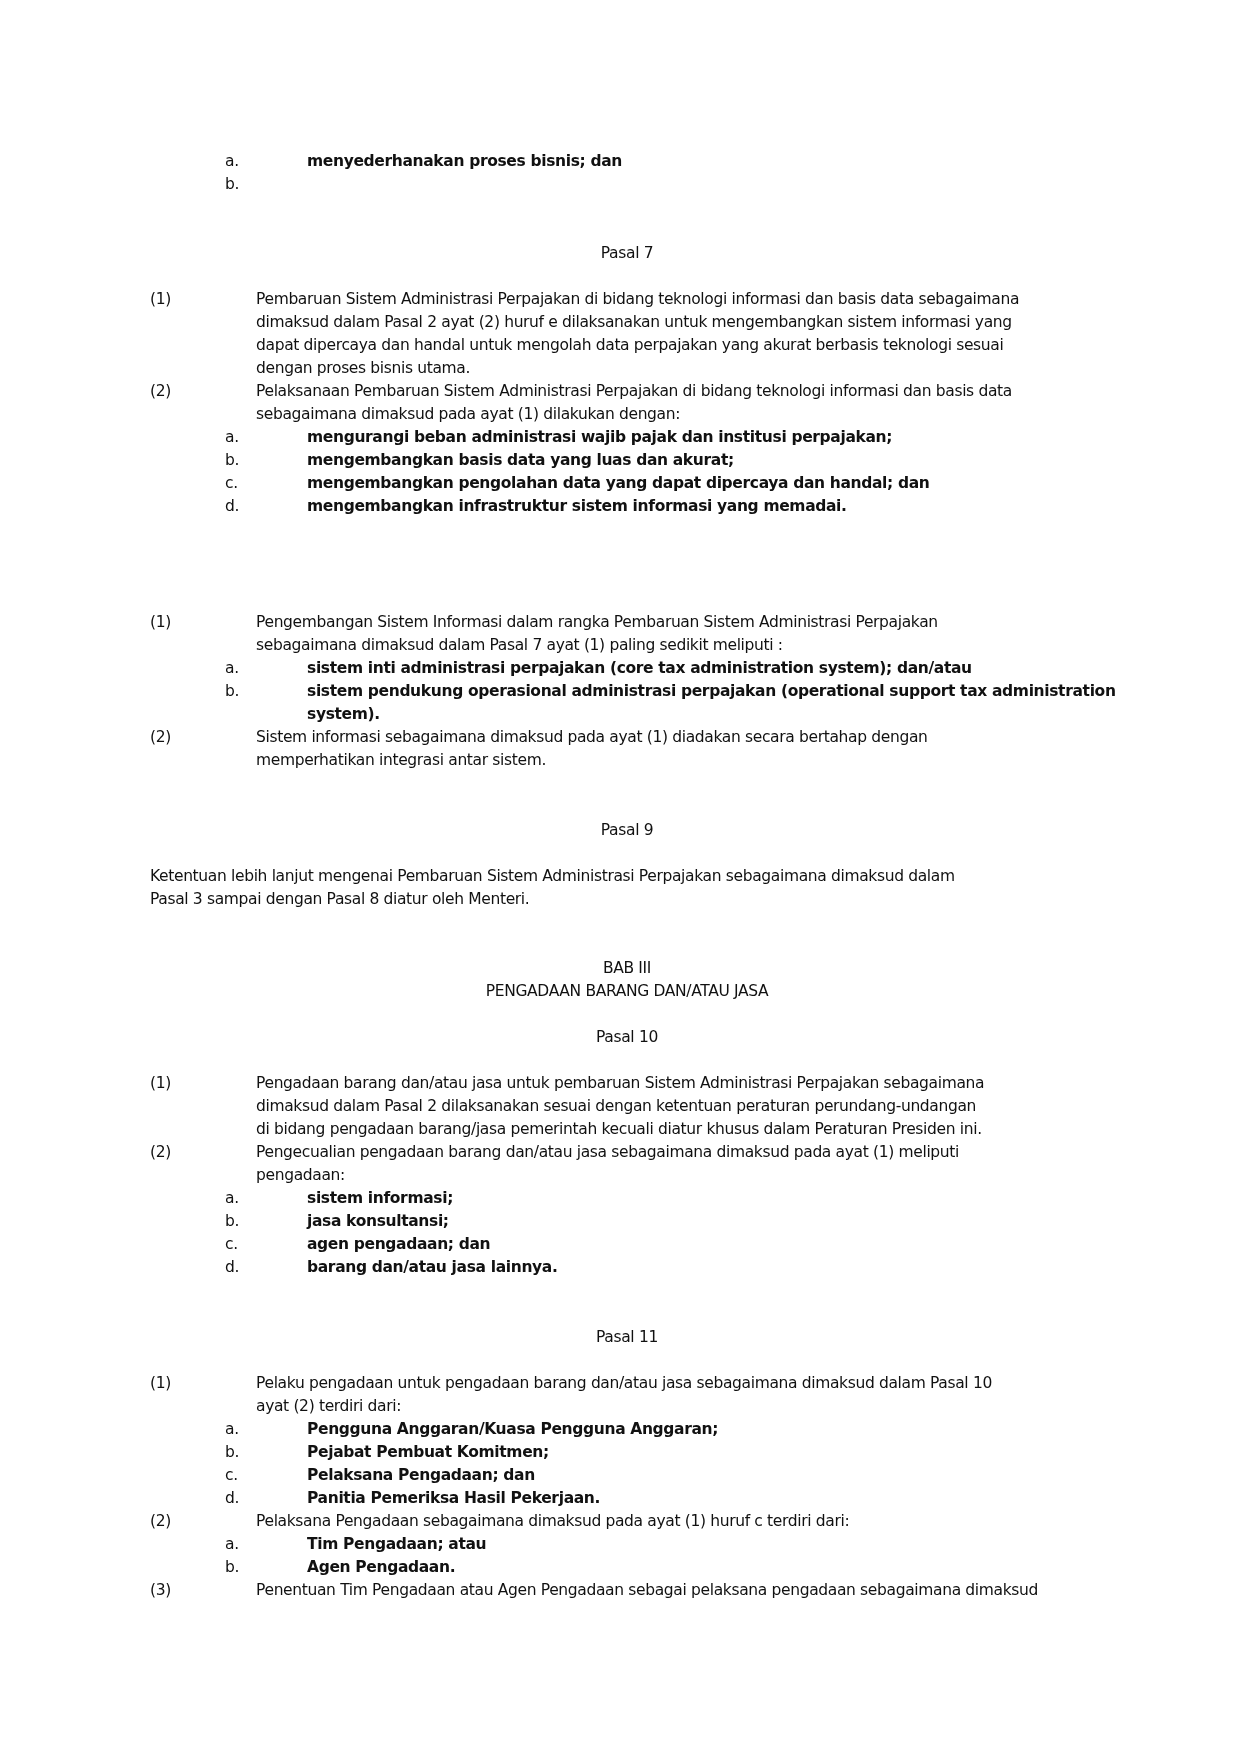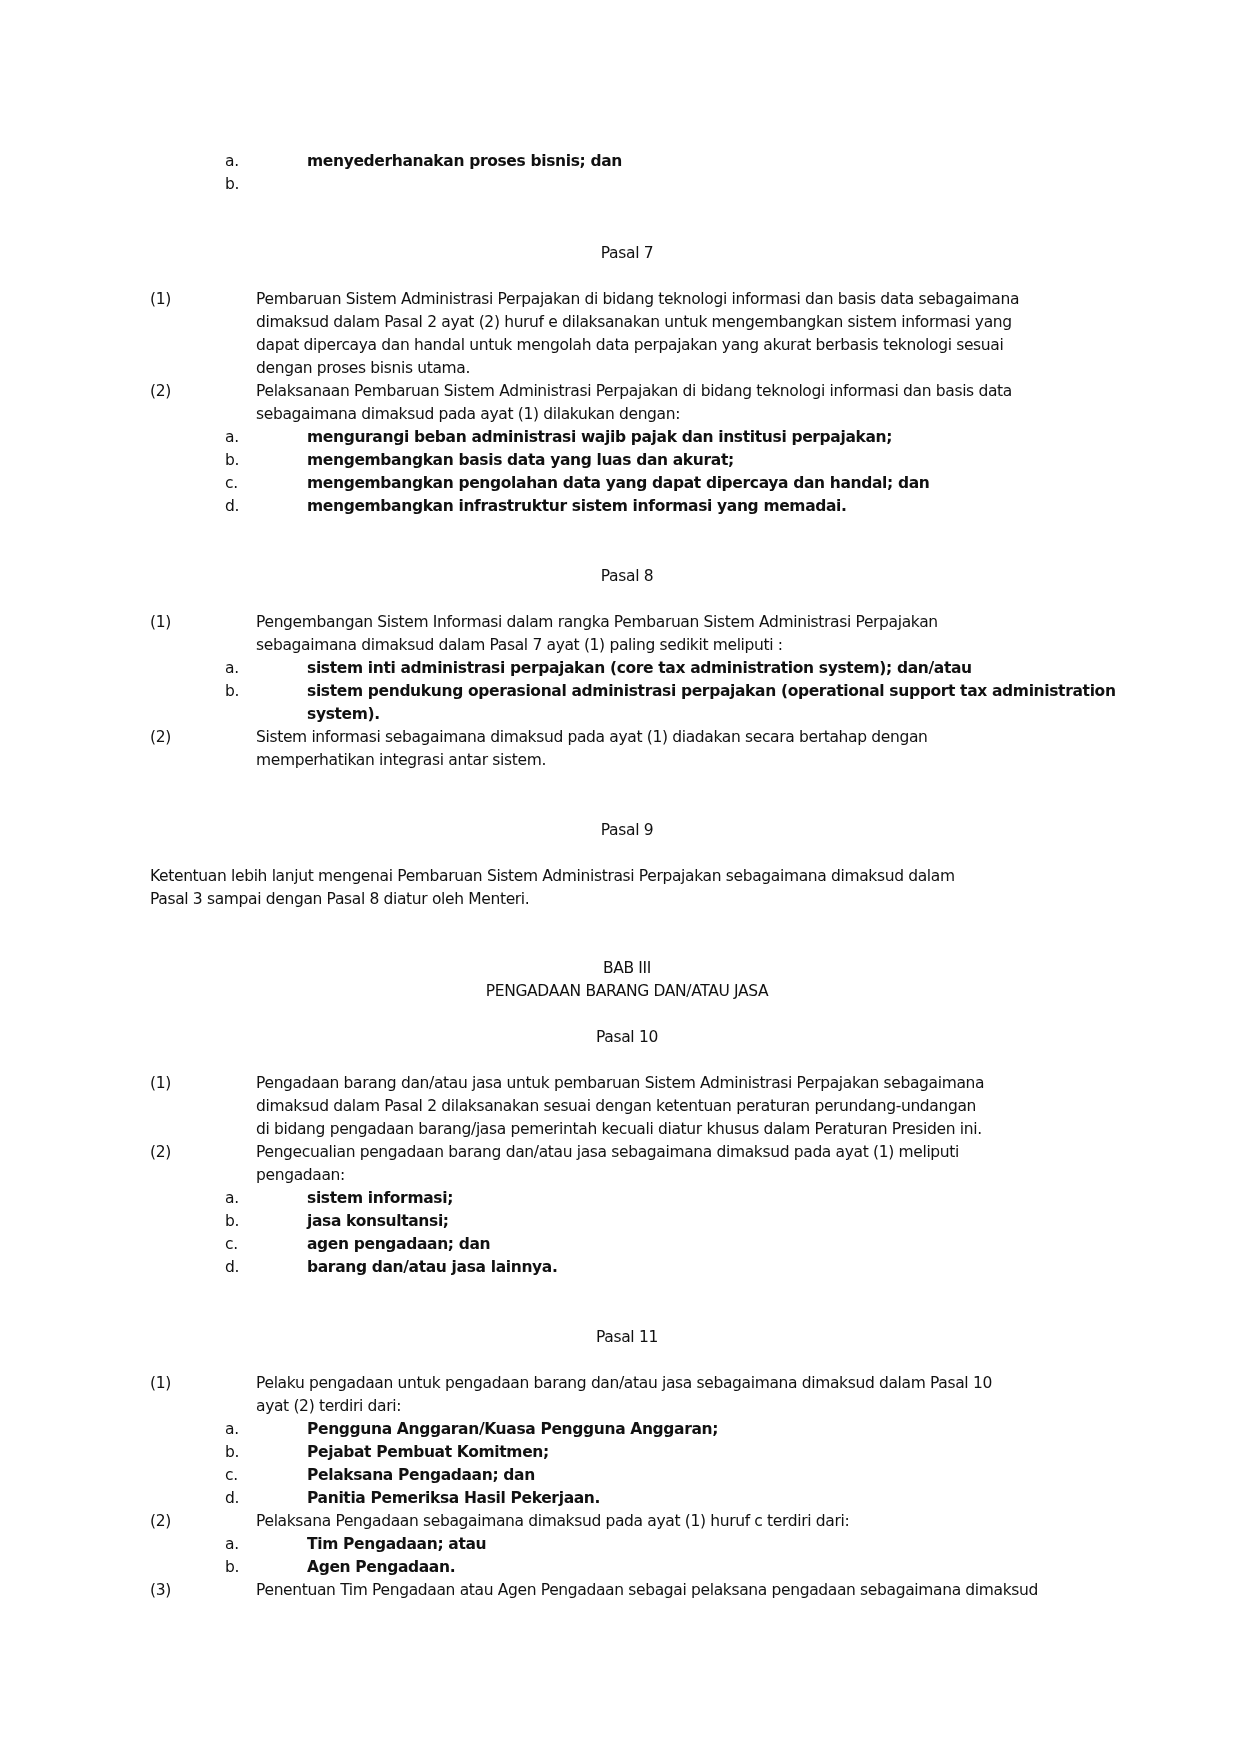--- a/index.html
+++ b/index.html
@@ -34,21 +34,20 @@
   <span class="ln t1" style="top:404px">sebagaimana dimaksud pada ayat (1) dilakukan dengan:</span>
   <span class="ln lab" style="top:427px">a.</span>
   <span class="ln t2" style="top:427px">mengurangi beban administrasi wajib pajak dan institusi perpajakan;</span>
   <span class="ln lab" style="top:450px">b.</span>
   <span class="ln t2" style="top:450px">mengembangkan basis data yang luas dan akurat;</span>
   <span class="ln lab" style="top:473px">c.</span>
   <span class="ln t2" style="top:473px">mengembangkan pengolahan data yang dapat dipercaya dan handal; dan</span>
   <span class="ln lab" style="top:496px">d.</span>
   <span class="ln t2" style="top:496px">mengembangkan infrastruktur sistem informasi yang memadai.</span>
 
-  <div class="ln c" style="top:566px">Pasal 8</div>
   <span class="ln num" style="top:612px">(1)</span>
   <span class="ln t1" style="top:612px">Pengembangan Sistem Informasi dalam rangka Pembaruan Sistem Administrasi Perpajakan</span>
   <span class="ln t1" style="top:635px">sebagaimana dimaksud dalam Pasal 7 ayat (1) paling sedikit meliputi :</span>
   <span class="ln lab" style="top:658px">a.</span>
   <span class="ln t2" style="top:658px">sistem inti administrasi perpajakan (core tax administration system); dan/atau</span>
   <span class="ln lab" style="top:681px">b.</span>
   <span class="ln t2" style="top:681px">sistem pendukung operasional administrasi perpajakan (operational support tax administration</span>
   <span class="ln t2" style="top:704px">system).</span>
   <span class="ln num" style="top:727px">(2)</span>
   <span class="ln t1" style="top:727px">Sistem informasi sebagaimana dimaksud pada ayat (1) diadakan secara bertahap dengan</span>

